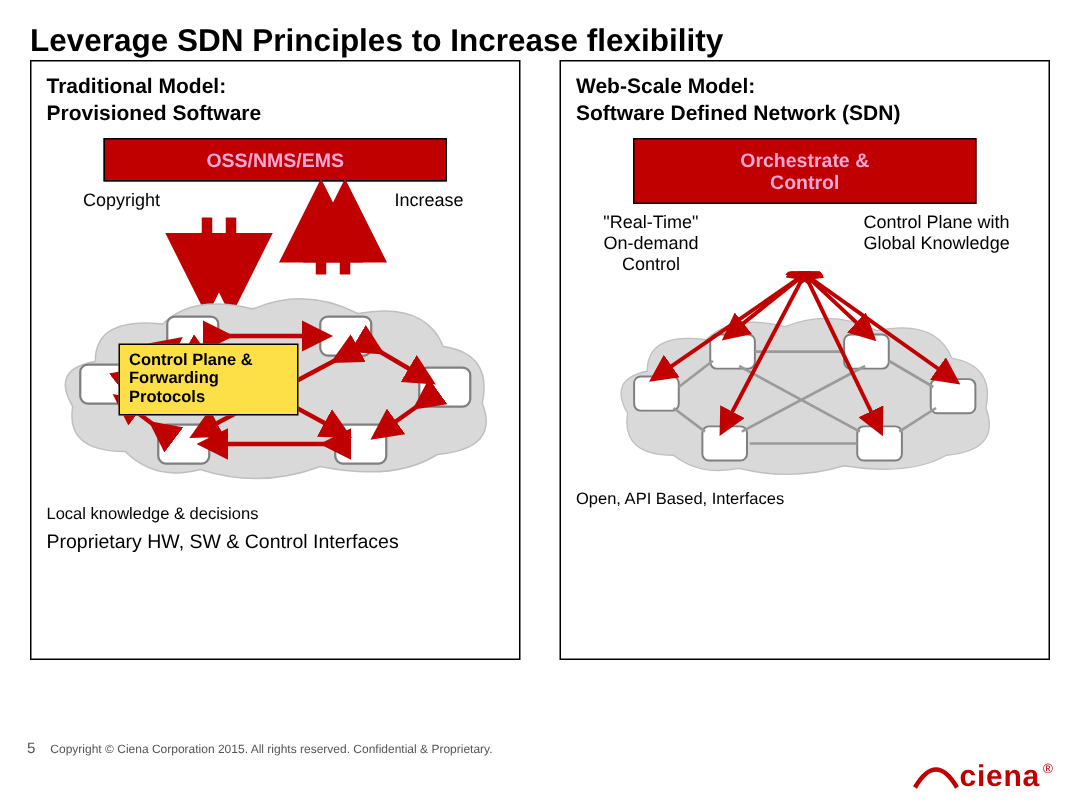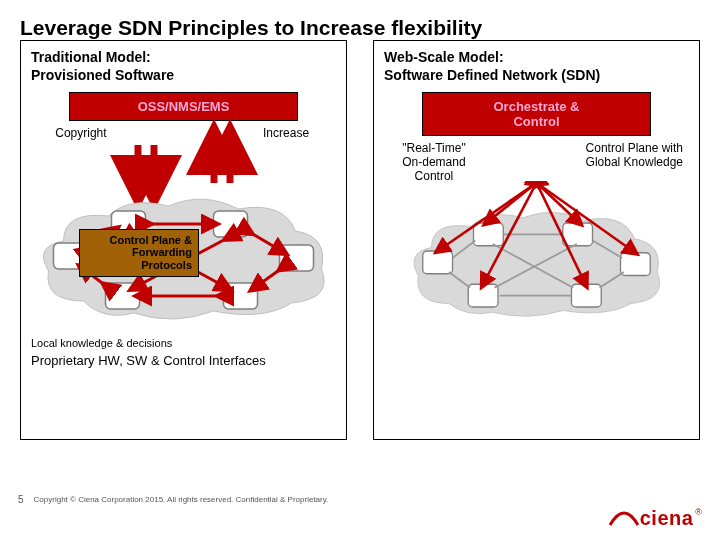--- a/index.html
+++ b/index.html
@@ -16,28 +16,28 @@
     position: relative; height: 400px;
   }
   .panel-title { font-size: 14px; font-weight: bold; line-height: 1.25; margin-bottom: 8px; }
   .hub {
     background: #c00000; color: #f9a8d4; font-weight: bold; font-size: 13px;
     text-align: center; padding: 6px 4px; border: 1px solid #000;
     margin: 4px auto 6px auto; width: 75%;
   }
   .row-labels { display: flex; justify-content: space-between; align-items: flex-start; font-size: 12px; margin: 2px 6px 0 6px; }
   .lbl { width: 30%; text-align: center; line-height: 1.15; }
-  .lbl-r { text-align: right; }
+  .lbl-r { text-align: center; }
   .arrow-row { display:flex; justify-content:center; gap: 30px; margin-top:2px; height:46px; }
   .arrow-row svg { overflow: visible; }
   .cloud-wrap { position: relative; width: 100%; height: 140px; margin-top: 2px; }
   .cloud-wrap svg { width: 100%; height: 100%; }
   .overlay-box {
-    position: absolute; background: #a16207; border: 1px solid #000;
-    font-size: 11px; font-weight: bold; text-align: right; padding: 4px 6px;
+    position: absolute; background: #fde047; border: 1px solid #000;
+    font-size: 11px; font-weight: bold; text-align: left; padding: 4px 6px;
     line-height: 1.15;
   }
   .left-overlay { top: 38px; left: 48px; width: 120px; }
   .note { font-size: 11px; margin-top: 6px; }
   .note2 { font-size: 13px; margin-top: 4px; }
   .footer {
     position: absolute; bottom: 10px; left: 0; right: 0;
     display: flex; align-items: center; justify-content: space-between;
     padding: 0 18px;
   }
@@ -183,20 +183,21 @@
             <line x1="150" y1="2" x2="40" y2="78"></line>
             <line x1="150" y1="2" x2="95" y2="46"></line>
             <line x1="150" y1="2" x2="197" y2="46"></line>
             <line x1="150" y1="2" x2="260" y2="80"></line>
             <line x1="150" y1="2" x2="205" y2="116"></line>
             <line x1="150" y1="2" x2="90" y2="116"></line>
           </g>
         </svg>
       </div>
 
+      <div class="note">Open, API Based, Interfaces</div>
     </div>
 
   </div>
 </div>
 
 <div class="footer">
   <div class="left-foot">
     <span class="pgno">5</span>
     <span class="copy">Copyright © Ciena Corporation 2015. All rights reserved. Confidential &amp; Proprietary.</span>
   </div>

